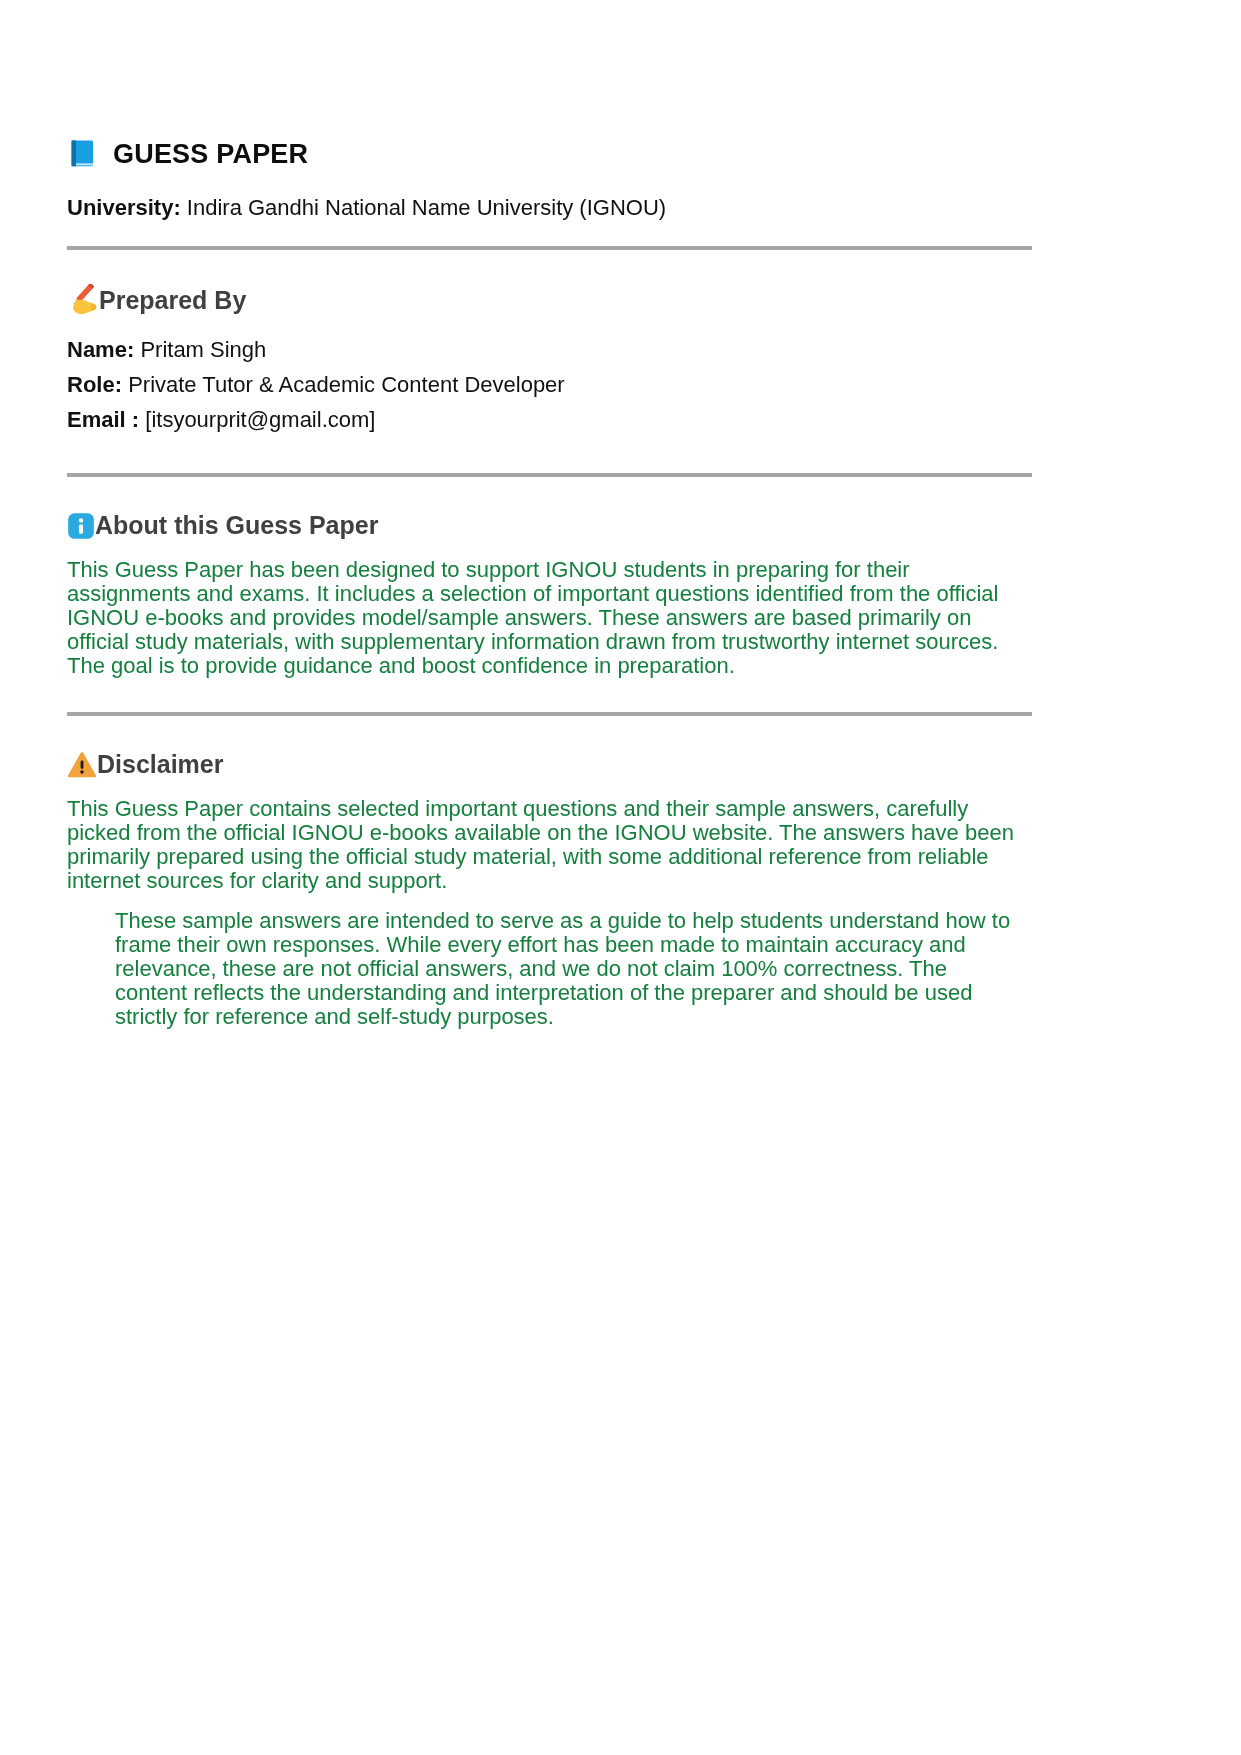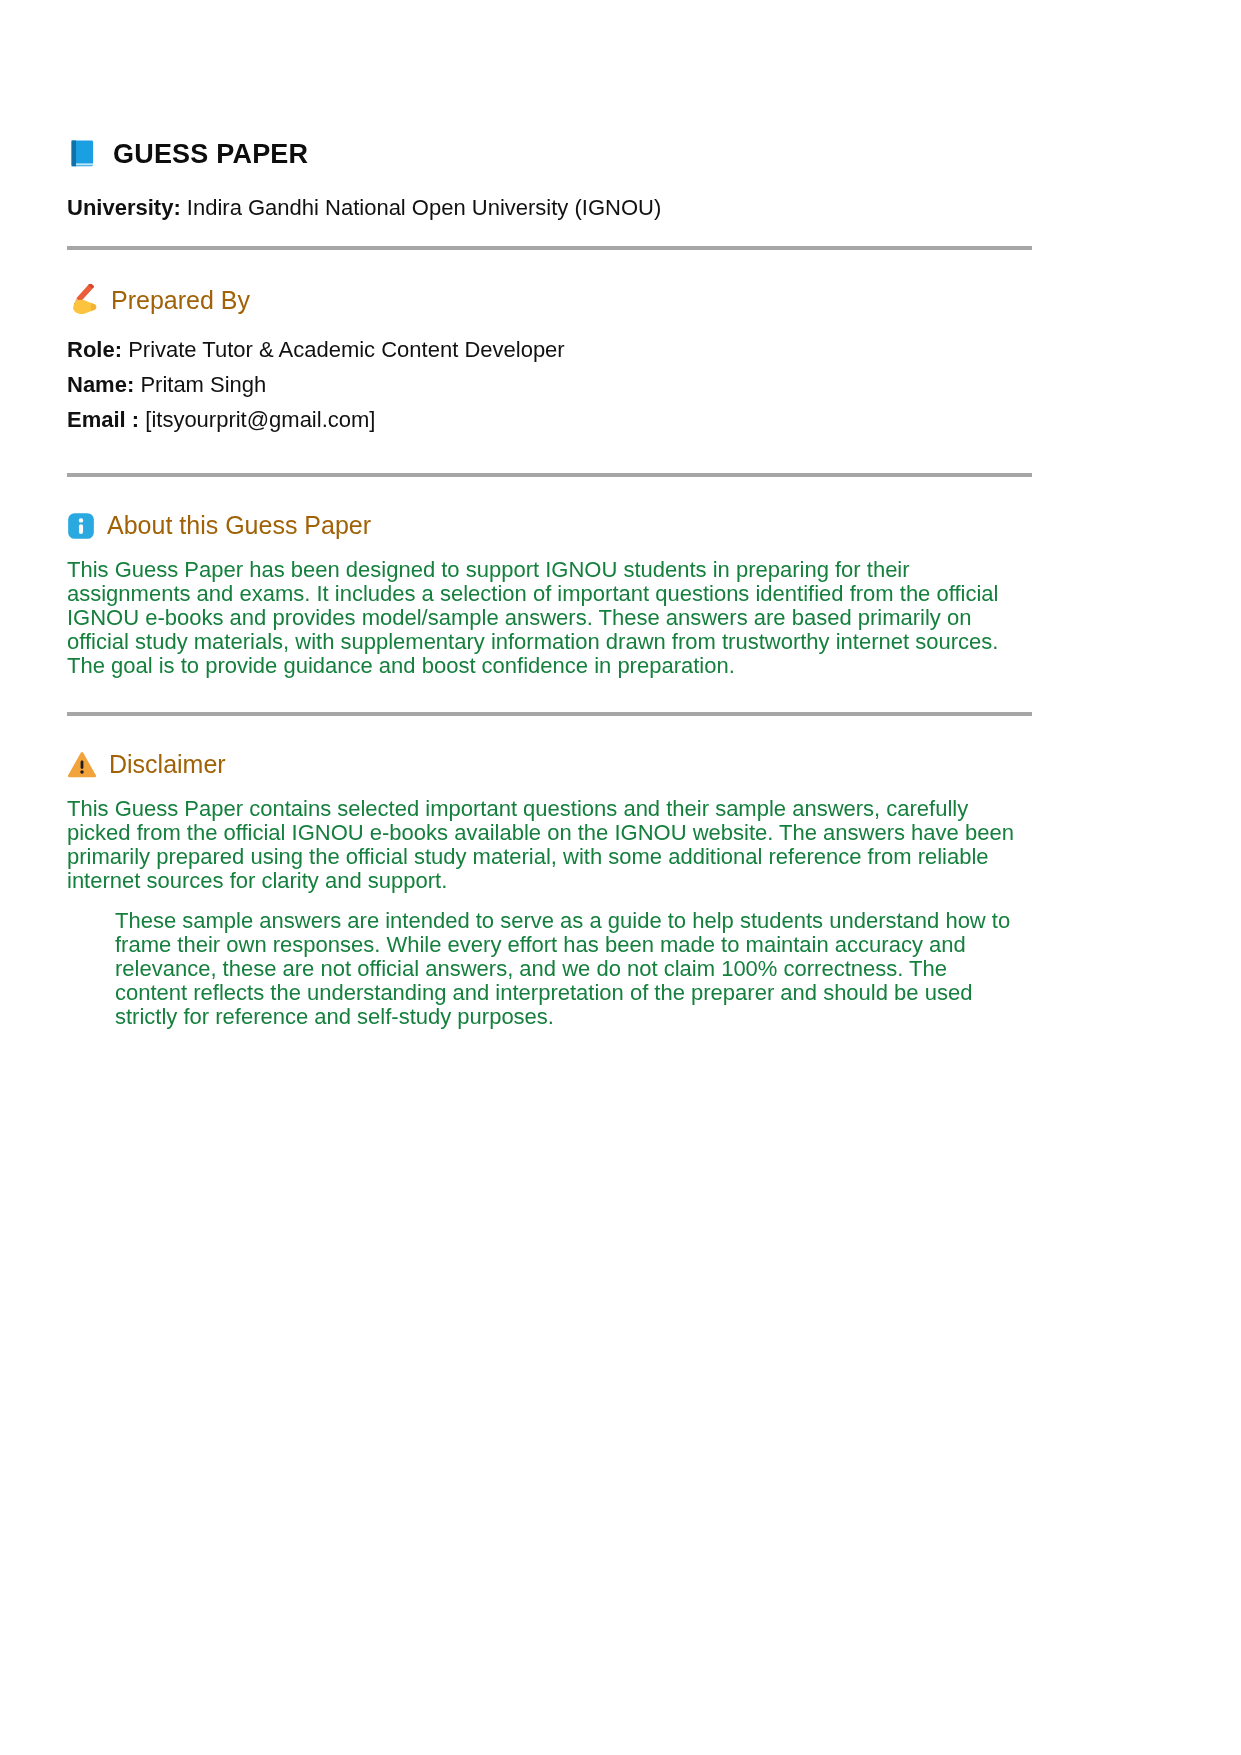--- a/index.html
+++ b/index.html
@@ -23,24 +23,24 @@
   .doc-header { display: flex; align-items: center; gap: 16px; }
   h1 {
     font-size: 27px;
     font-weight: bold;
     letter-spacing: 0.2px;
     color: #0d0d0d;
   }
   .section-heading {
     display: flex;
     align-items: center;
-    gap: 12px;
+    gap: 0;
     font-size: 25px;
-    font-weight: normal;
-    color: #a16207;
+    font-weight: bold;
+    color: #404040;
   }
 
   
   .course-info { margin-top: 20px; font-size: 22px; line-height: 36px; }
   .course-line .lbl { font-weight: bold; }
   .course-line.all-bold { font-weight: bold; }
 
   
   .divider {
     border: none;
@@ -81,21 +81,21 @@
           <rect x="3.5" y="2" width="3.6" height="21" fill="#0F72A8"></rect>
           <rect x="7.1" y="20.6" width="13.9" height="1.6" fill="#BFE6F8"></rect>
         </svg>
       </span>
       <h1>GUESS PAPER</h1>
     </div>
 
     <div class="course-info">
       <div class="course-line">
         <span class="lbl">University:</span>
-        <span class="val">Indira Gandhi National Open University (IGNOU)</span>
+        <span class="val">Indira Gandhi National Name University (IGNOU)</span>
       </div>
     </div>
 
     <hr class="divider">
 
     <div class="prepared-by section">
       <div class="section-heading">
         <span class="icon">
           <svg width="32" height="32" viewBox="0 0 32 32">
             <g transform="rotate(42 14 12)">
@@ -105,26 +105,26 @@
               <polygon points="13.9,21.3 15.7,21.3 14.8,23.5" fill="#42210B"></polygon>
             </g>
             <path d="M7 20 C9 15 15 15 19 17 L27 20 C30 21 30 25 27 26 L18 29.5 C12 31.5 6.5 28 6 24 Z" fill="#FCC43E"></path>
             <path d="M24 19.2 L27 20 C30 21 30 25 27 26 L24 27.1 Z" fill="#F2B233"></path>
           </svg>
         </span>
         <span>Prepared By</span>
       </div>
       <div class="fields">
         <div class="field">
+          <span class="lbl">Name:</span>
+          <span class="val">Pritam Singh</span>
+        </div>
+        <div class="field">
           <span class="lbl">Role:</span>
           <span class="val">Private Tutor &amp; Academic Content Developer</span>
-        </div>
-        <div class="field">
-          <span class="lbl">Name:</span>
-          <span class="val">Pritam Singh</span>
         </div>
         <div class="field">
           <span class="lbl">Email :</span>
           <span class="val">[itsyourprit@gmail.com]</span>
         </div>
       </div>
     </div>
 
     <hr class="divider" style="margin-top:36px;">
 

